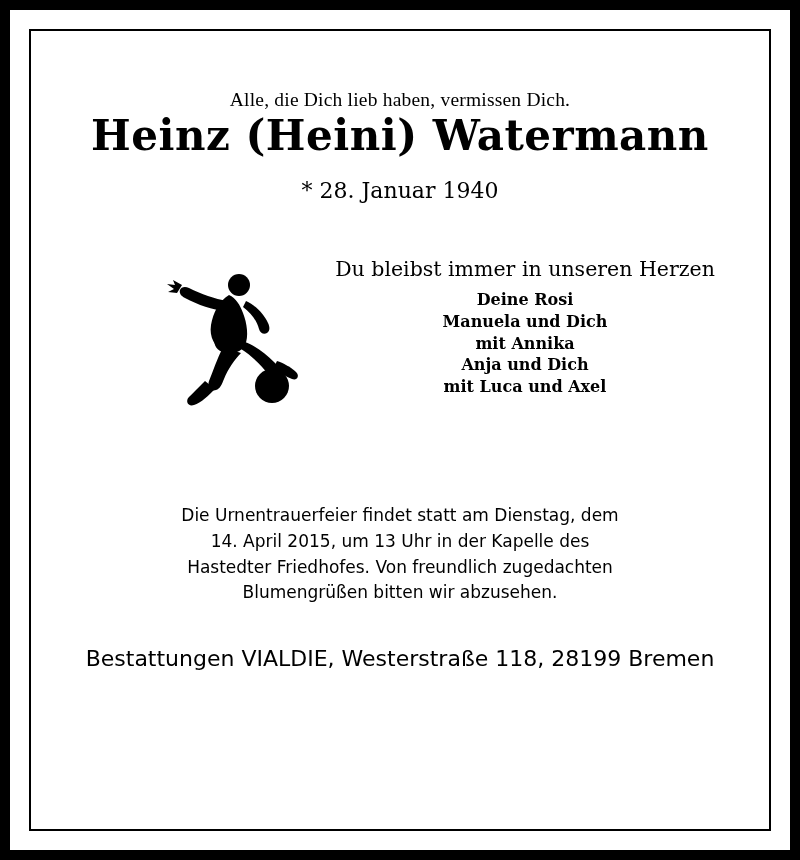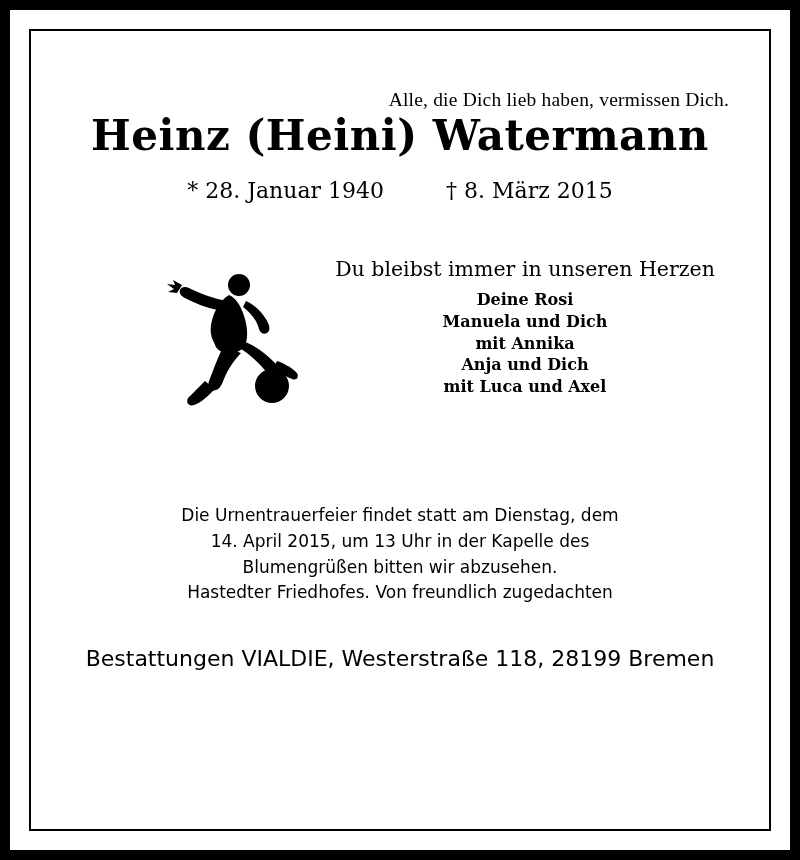--- a/index.html
+++ b/index.html
@@ -46,21 +46,20 @@
     bottom: 0;
     padding: 44px 40px 26px 40px;
     box-sizing: border-box;
     text-align: center;
   }
 
   .epitaph {
     font-size: 19.5px;
     letter-spacing: 0.2px;
     margin-top: 14px;
-    text-align: right;
   }
 
   .name {
     font-family: "DejaVu Serif", serif;
     font-weight: bold;
     font-size: 42px;
     letter-spacing: 0.5px;
     white-space: nowrap;
   }
 
@@ -132,21 +131,20 @@
 <div class="notice">
   <div class="inner-frame">
     <div class="content">
 
       <div class="epitaph">Alle, die Dich lieb haben, vermissen Dich.</div>
 
       <div class="name">Heinz (Heini) Watermann</div>
 
       <div class="dates">
         <span class="born">* 28. Januar 1940</span>
-        <span class="died">† 8. März 2015</span>
       </div>
 
       <div class="middle">
 
         <div class="silhouette">
           <svg viewBox="0 0 180 150" width="180" height="150" aria-hidden="true">
             <g fill="#000000">
 
               <circle cx="96" cy="22" r="11"></circle>
 
@@ -180,21 +178,21 @@
           <div class="member">mit Annika</div>
           <div class="member">Anja und Dich</div>
           <div class="member">mit Luca und Axel</div>
         </div>
 
       </div>
 
       <div class="ceremony">
         <div>Die Urnentrauerfeier findet statt am Dienstag, dem</div>
         <div>14. April 2015, um 13 Uhr in der Kapelle des</div>
+        <div>Hastedter Friedhofes. Von freundlich zugedachten</div>
         <div>Blumengrüßen bitten wir abzusehen.</div>
-        <div>Hastedter Friedhofes. Von freundlich zugedachten</div>
       </div>
 
       <div class="undertaker">Bestattungen VIALDIE, Westerstraße 118, 28199 Bremen</div>
 
     </div>
   </div>
 </div>
 
 </body></html>

